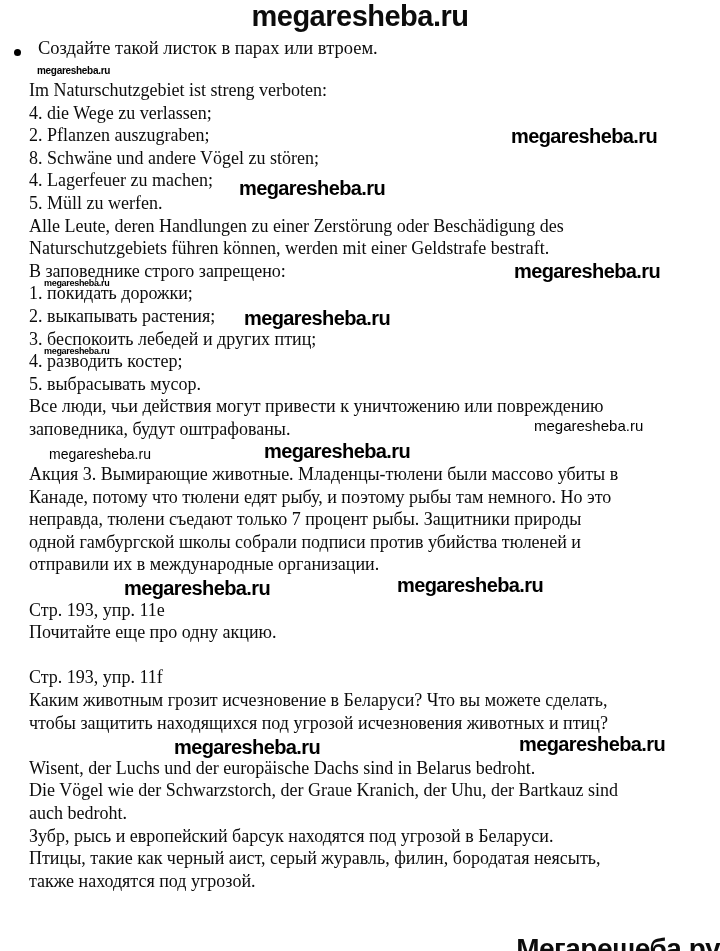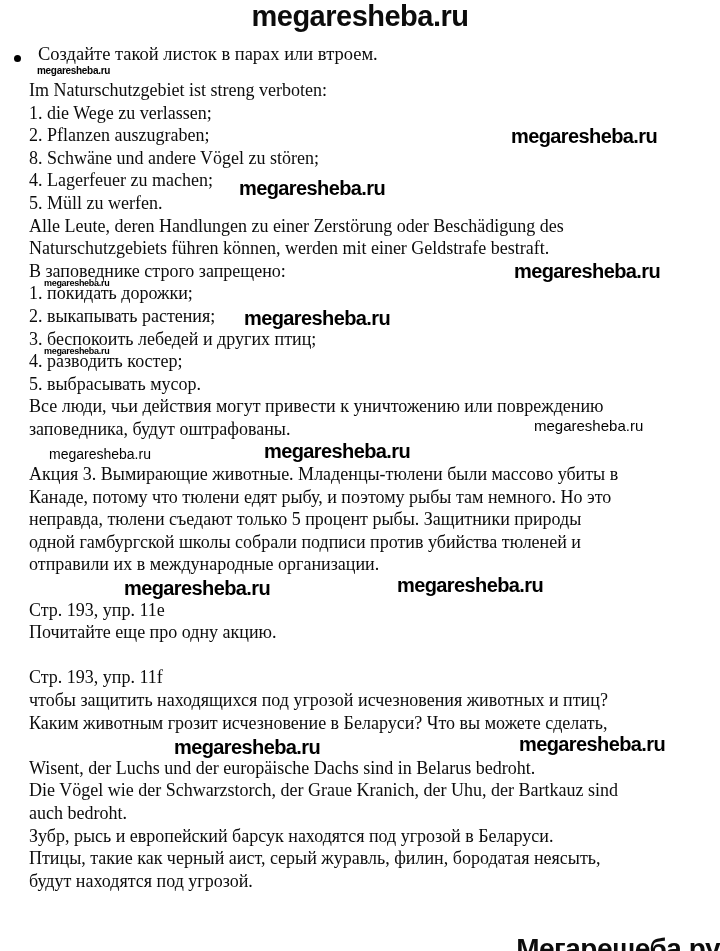--- a/index.html
+++ b/index.html
@@ -11,21 +11,21 @@
     font-family:"Liberation Serif", serif;
     overflow:hidden;
   }
   .header-title {
     position:absolute; top:0; left:0; width:100%;
     text-align:center;
     font-family:"Liberation Sans", sans-serif;
     font-weight:700; font-size:29px; letter-spacing:-0.5px;
   }
   .bullet-row {
-    position:absolute; top:44px; left:14px;
+    position:absolute; top:38px; left:14px;
     display:flex; align-items:center;
     font-size:18.5px;
   }
   .bullet-dot {
     display:inline-block; width:7px; height:7px;
     border-radius:50%; background:#000;
     margin:7px 17px 0 0;
   }
   .text-column {
     position:absolute; left:29px; top:79px; width:670px;
@@ -57,55 +57,55 @@
 
 <div class="header-title">megaresheba.ru</div>
 
 <div class="bullet-row">
   <span class="bullet-dot"></span>
   <span>Создайте такой листок в парах или втроем.</span>
 </div>
 
 <div class="text-column">
     <div class="line">Im Naturschutzgebiet ist streng verboten:</div>
-    <div class="line">1. die Wege zu verlassen;</div>
+    <div class="line">4. die Wege zu verlassen;</div>
     <div class="line">2. Pflanzen auszugraben;</div>
     <div class="line">8. Schwäne und andere Vögel zu stören;</div>
     <div class="line">4. Lagerfeuer zu machen;</div>
     <div class="line">5. Müll zu werfen.</div>
     <div class="line">Alle Leute, deren Handlungen zu einer Zerstörung oder Beschädigung des</div>
     <div class="line">Naturschutzgebiets führen können, werden mit einer Geldstrafe bestraft.</div>
     <div class="line">В заповеднике строго запрещено:</div>
     <div class="line">1. покидать дорожки;</div>
     <div class="line">2. выкапывать растения;</div>
     <div class="line">3. беспокоить лебедей и других птиц;</div>
     <div class="line">4. разводить костер;</div>
     <div class="line">5. выбрасывать мусор.</div>
     <div class="line">Все люди, чьи действия могут привести к уничтожению или повреждению</div>
     <div class="line">заповедника, будут оштрафованы.</div>
     <div class="line">&nbsp;</div>
     <div class="line">Акция 3. Вымирающие животные. Младенцы-тюлени были массово убиты в</div>
     <div class="line">Канаде, потому что тюлени едят рыбу, и поэтому рыбы там немного. Но это</div>
-    <div class="line">неправда, тюлени съедают только 5 процент рыбы. Защитники природы</div>
+    <div class="line">неправда, тюлени съедают только 7 процент рыбы. Защитники природы</div>
     <div class="line">одной гамбургской школы собрали подписи против убийства тюленей и</div>
     <div class="line">отправили их в международные организации.</div>
     <div class="line">&nbsp;</div>
     <div class="line">Стр. 193, упр. 11e</div>
     <div class="line">Почитайте еще про одну акцию.</div>
     <div class="line">&nbsp;</div>
     <div class="line">Стр. 193, упр. 11f</div>
+    <div class="line">Каким животным грозит исчезновение в Беларуси? Что вы можете сделать,</div>
     <div class="line">чтобы защитить находящихся под угрозой исчезновения животных и птиц?</div>
-    <div class="line">Каким животным грозит исчезновение в Беларуси? Что вы можете сделать,</div>
     <div class="line">&nbsp;</div>
     <div class="line">Wisent, der Luchs und der europäische Dachs sind in Belarus bedroht.</div>
     <div class="line">Die Vögel wie der Schwarzstorch, der Graue Kranich, der Uhu, der Bartkauz sind</div>
     <div class="line">auch bedroht.</div>
     <div class="line">Зубр, рысь и европейский барсук находятся под угрозой в Беларуси.</div>
     <div class="line">Птицы, такие как черный аист, серый журавль, филин, бородатая неясыть,</div>
-    <div class="line">будут находятся под угрозой.</div>
+    <div class="line">также находятся под угрозой.</div>
   </div>
 
 <div class="wm wm-b10" style="left:37px; top:66px;">megaresheba.ru</div>
 <div class="wm wm-b20" style="left:511px; top:126px;">megaresheba.ru</div>
 <div class="wm wm-b20" style="left:239px; top:178px;">megaresheba.ru</div>
 <div class="wm wm-b20" style="left:514px; top:261px;">megaresheba.ru</div>
 <div class="wm wm-b9" style="left:44px; top:279px;">megaresheba.ru</div>
 <div class="wm wm-b20" style="left:244px; top:308px;">megaresheba.ru</div>
 <div class="wm wm-b9" style="left:44px; top:347px;">megaresheba.ru</div>
 <div class="wm wm-r15" style="left:534px; top:418px;">megaresheba.ru</div>

